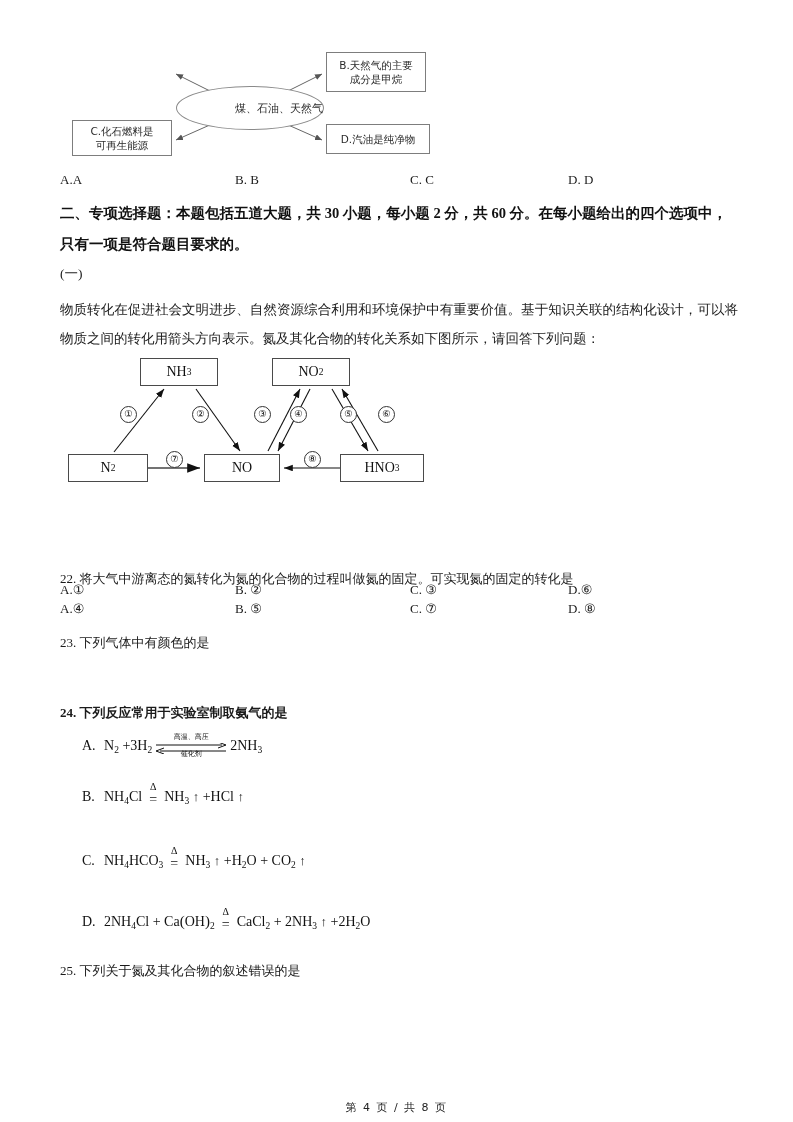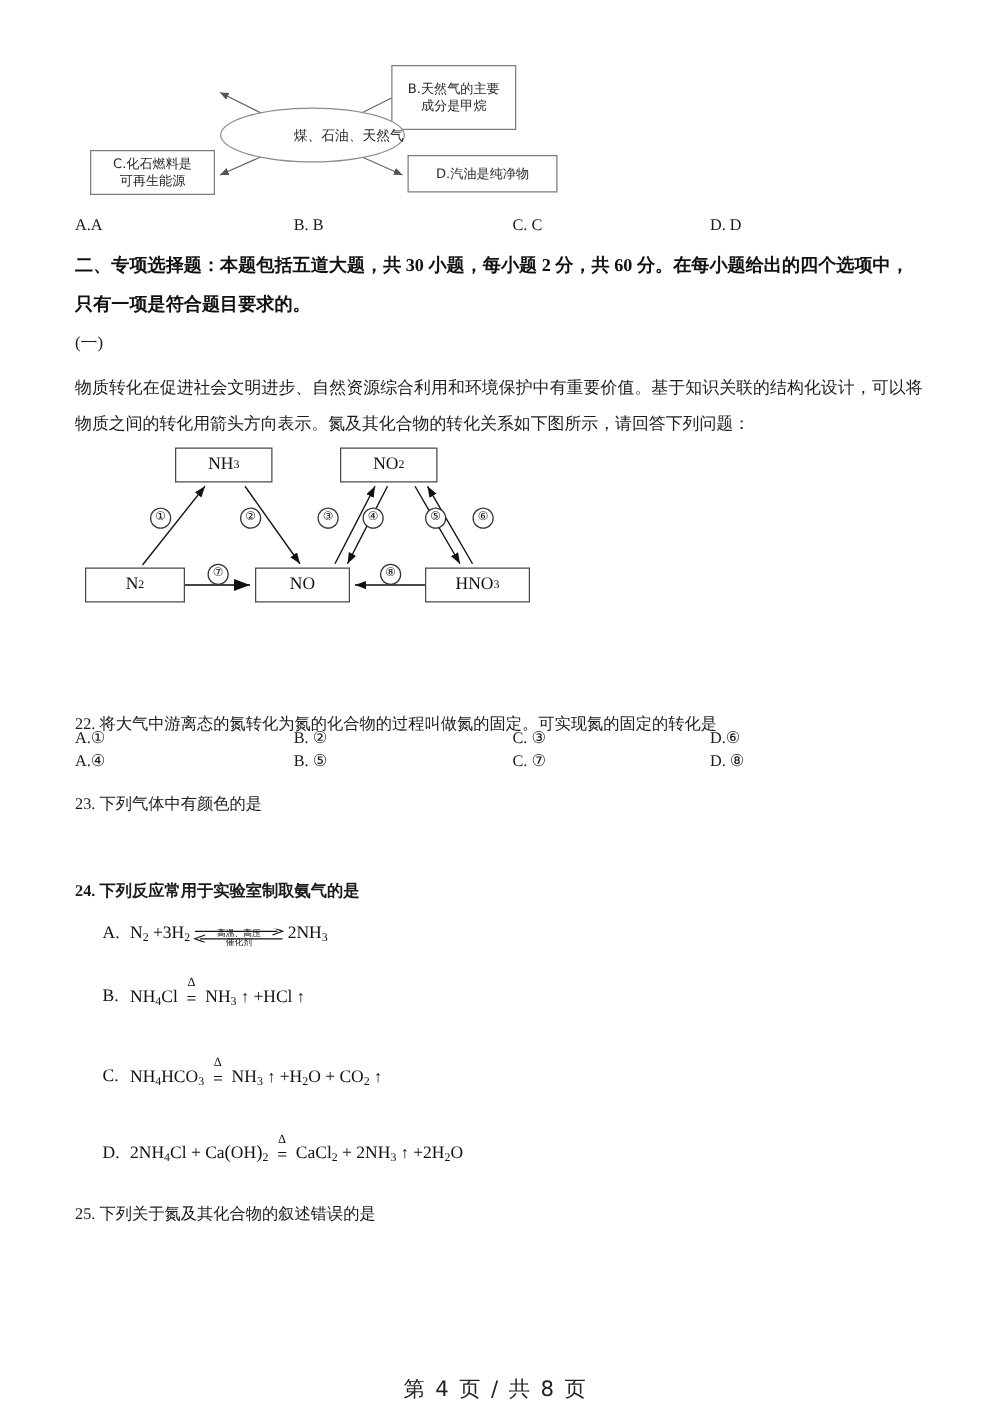--- a/index.html
+++ b/index.html
@@ -30,22 +30,22 @@
     line-height:14px;
     text-align:center;
     color:#2a2a2a;
     display:flex; align-items:center; justify-content:center;
     padding:2px 4px;
     box-sizing:border-box;
     font-family:"DejaVu Sans","Liberation Sans",sans-serif;
   }
   #ff-a { left:0px;   top:4px;  width:100px; height:36px; }
   #ff-c { left:0px;   top:72px; width:100px; height:36px; }
-  #ff-b { left:241px; top:4px;  width:100px; height:52px; }
-  #ff-d { left:254px; top:76px; width:120px; height:30px; }
+  #ff-b { left:254px; top:4px;  width:100px; height:40px; }
+  #ff-d { left:254px; top:76px; width:104px; height:30px; }
   #ff-ellipse {
     position:absolute; left:104px; top:38px; width:146px; height:42px;
     border:1px solid #8a8a8a; border-radius:50%;
     display:flex; align-items:center; justify-content:flex-end;
     font-size:11px; color:#2a2a2a; background:#fff;
     font-family:"DejaVu Sans","Liberation Sans",sans-serif;
   }
   #fossil-diagram svg { position:absolute; left:0; top:0; }
 
   
@@ -93,21 +93,21 @@
   
   .eqrow { position:absolute; left:82px; font-size:14px; color:#111; white-space:nowrap; }
   .eqrow .lbl { display:inline-block; width:22px; }
   .eqrow sub { font-size:9.5px; vertical-align:-0.28em; }
   .eq-arrow-cond {
     display:inline-block; position:relative; vertical-align:middle;
     width:74px; height:22px; margin:0 2px;
   }
   .eq-arrow-cond .cond-top {
     position:absolute; top:-4px; left:0; width:74px; text-align:center;
-    font-size:7px; color:#111; font-family:"DejaVu Sans","Liberation Sans",sans-serif;margin-top:10px;
+    font-size:7px; color:#111; font-family:"DejaVu Sans","Liberation Sans",sans-serif;
   }
   .eq-arrow-cond .cond-bot {
     position:absolute; top:13px; left:0; width:74px; text-align:center;
     font-size:7px; color:#111; font-family:"DejaVu Sans","Liberation Sans",sans-serif;
   }
   .eq-arrow-cond svg { position:absolute; left:0; top:7px; }
   .eq-delta {
     display:inline-block; position:relative; vertical-align:middle;
     width:20px; height:20px; margin:0 1px;
   }
@@ -117,21 +117,21 @@
   }
   .eq-delta .deq {
     position:absolute; top:4px; left:0; width:20px; text-align:center;
     font-size:14px; color:#111;
   }
   .up { font-size:13px; }
 
   
   #footer {
     position:absolute; left:0; top:1100px; width:793px; text-align:center;
-    font-size:17px; color:#222; letter-spacing:1.5px;
+    font-size:11px; color:#222; letter-spacing:1.5px;
     font-family:"DejaVu Sans","Liberation Sans",sans-serif;
   }
 </style>
 </head>
 <body>
 
 <div class="page">
 
   <div id="fossil-diagram">
     <svg width="360" height="120">

